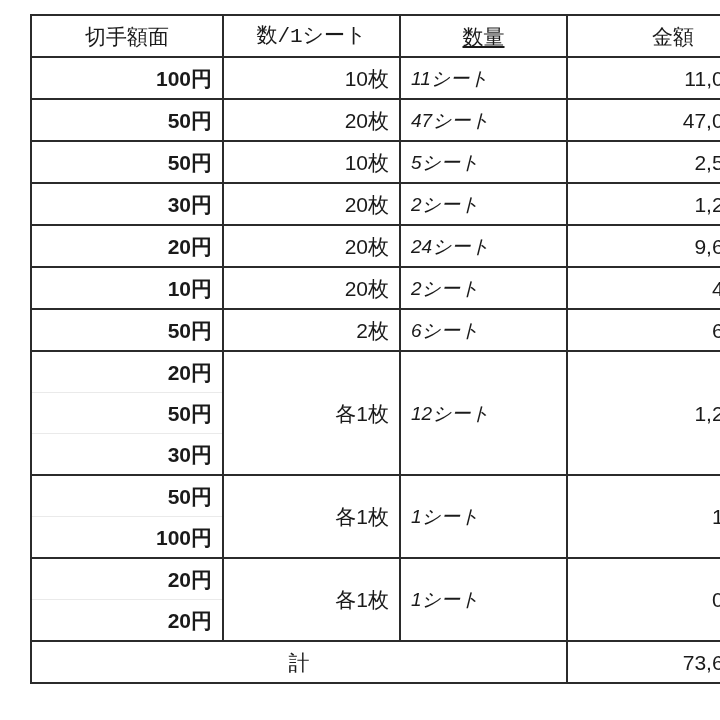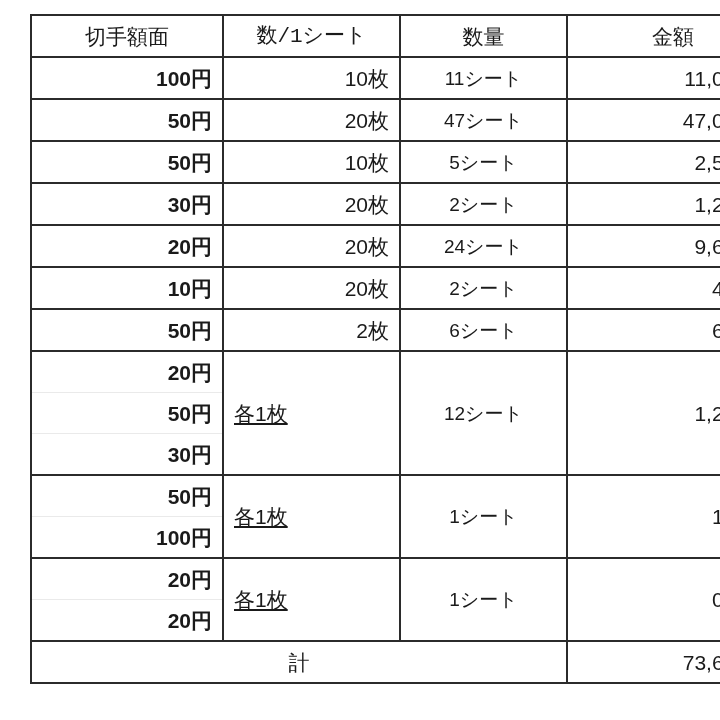--- a/index.html
+++ b/index.html
@@ -37,21 +37,21 @@
     padding: 0 10px;
     height: 40px;
     background: #ffffff;
   }
   
   table.stamp-table {
     border: 2px solid #2b2b2b;
   }
   .col-denom { width: 170px; }
   .col-per   { width: 155px; font-family: Liberation Mono, monospace; }
-  .col-qty   { width: 145px; }
+  .col-qty   { width: 145px; text-decoration: underline; }
   .col-amt   { width: 190px; }
 
   thead th {
     text-align: center;
     border-bottom: 2px solid #2b2b2b !important;
     height: 46px;
     font-size: 21px;
   }
   thead th.col-denom,
   thead th.col-per,
@@ -59,26 +59,26 @@
     border-right: 2px solid #2b2b2b !important;
   }
   tbody td.denom {
     text-align: right;
     font-weight: bold;
   }
   tbody td.per {
     text-align: right;
   }
   tbody td.per.center {
+    text-align: right;
+  }
+  tbody td.qty {
     text-align: left;
-    text-decoration: underline;
-  }
-  tbody td.qty {
-    text-align: center;
     font-size: 19px;
+    font-style: italic;
   }
   tbody td.amt {
     text-align: right;
   }
   tbody td.sep-left {
     border-left: 2px solid #2b2b2b !important;
   }
   tr.group-start td.denom { border-top: 2px solid #2b2b2b !important; }
   tr.group-start td.per,
   tr.group-start td.qty,

